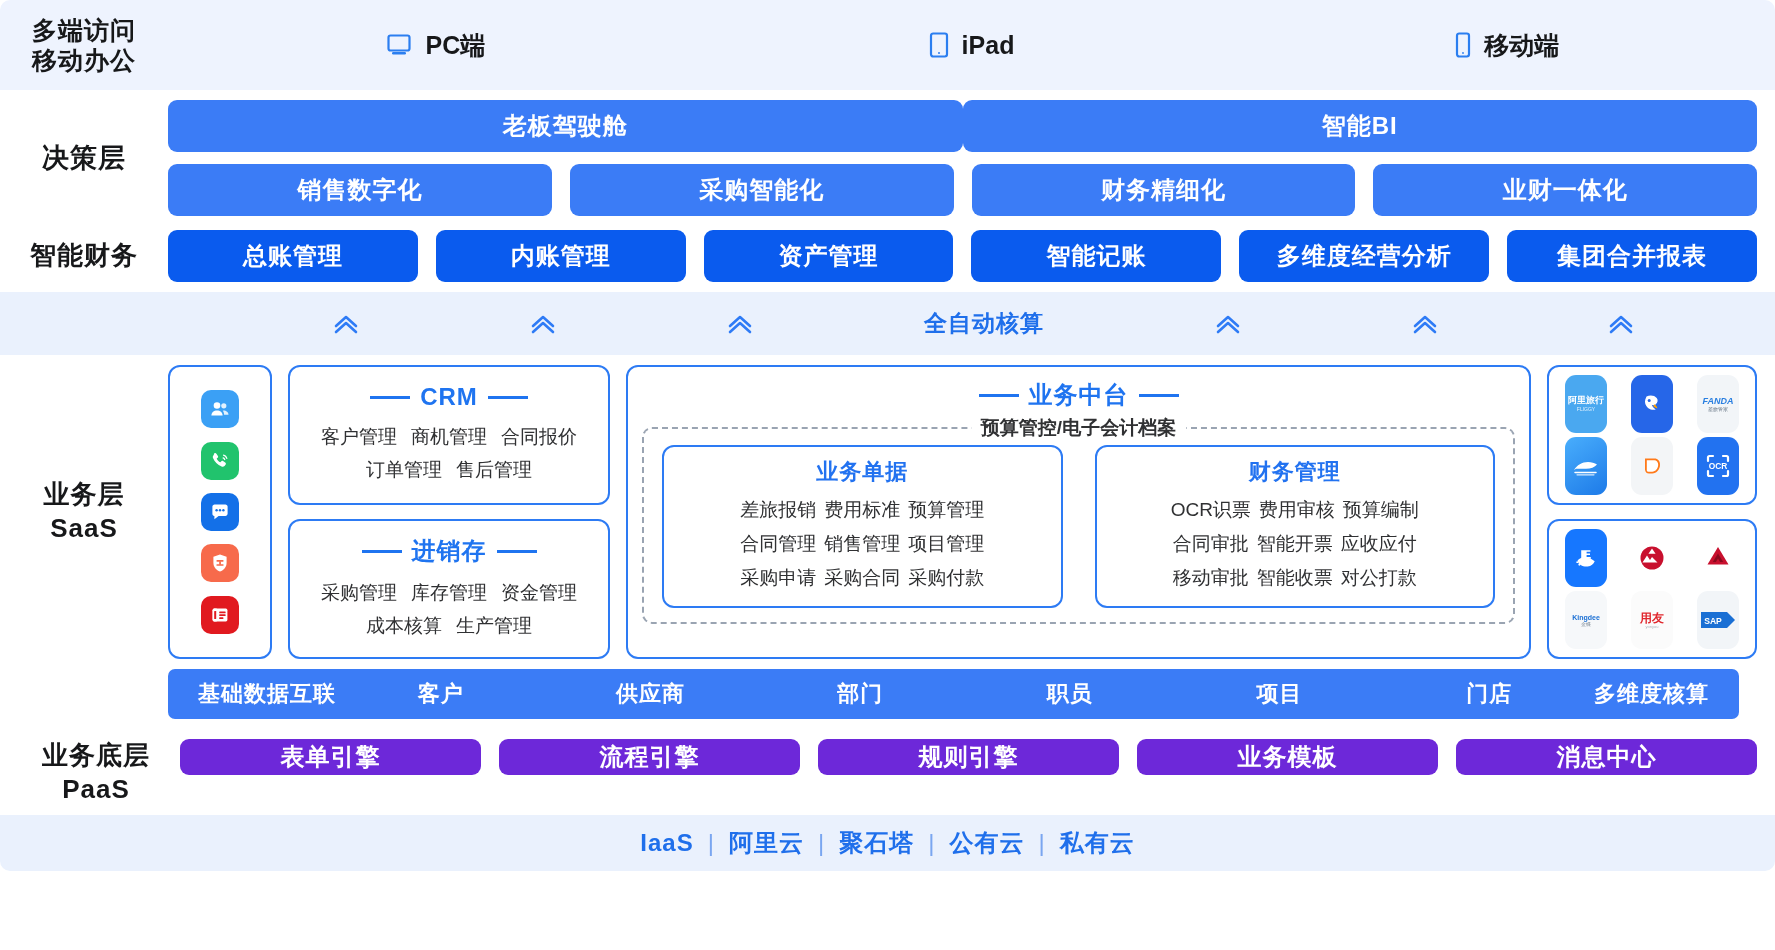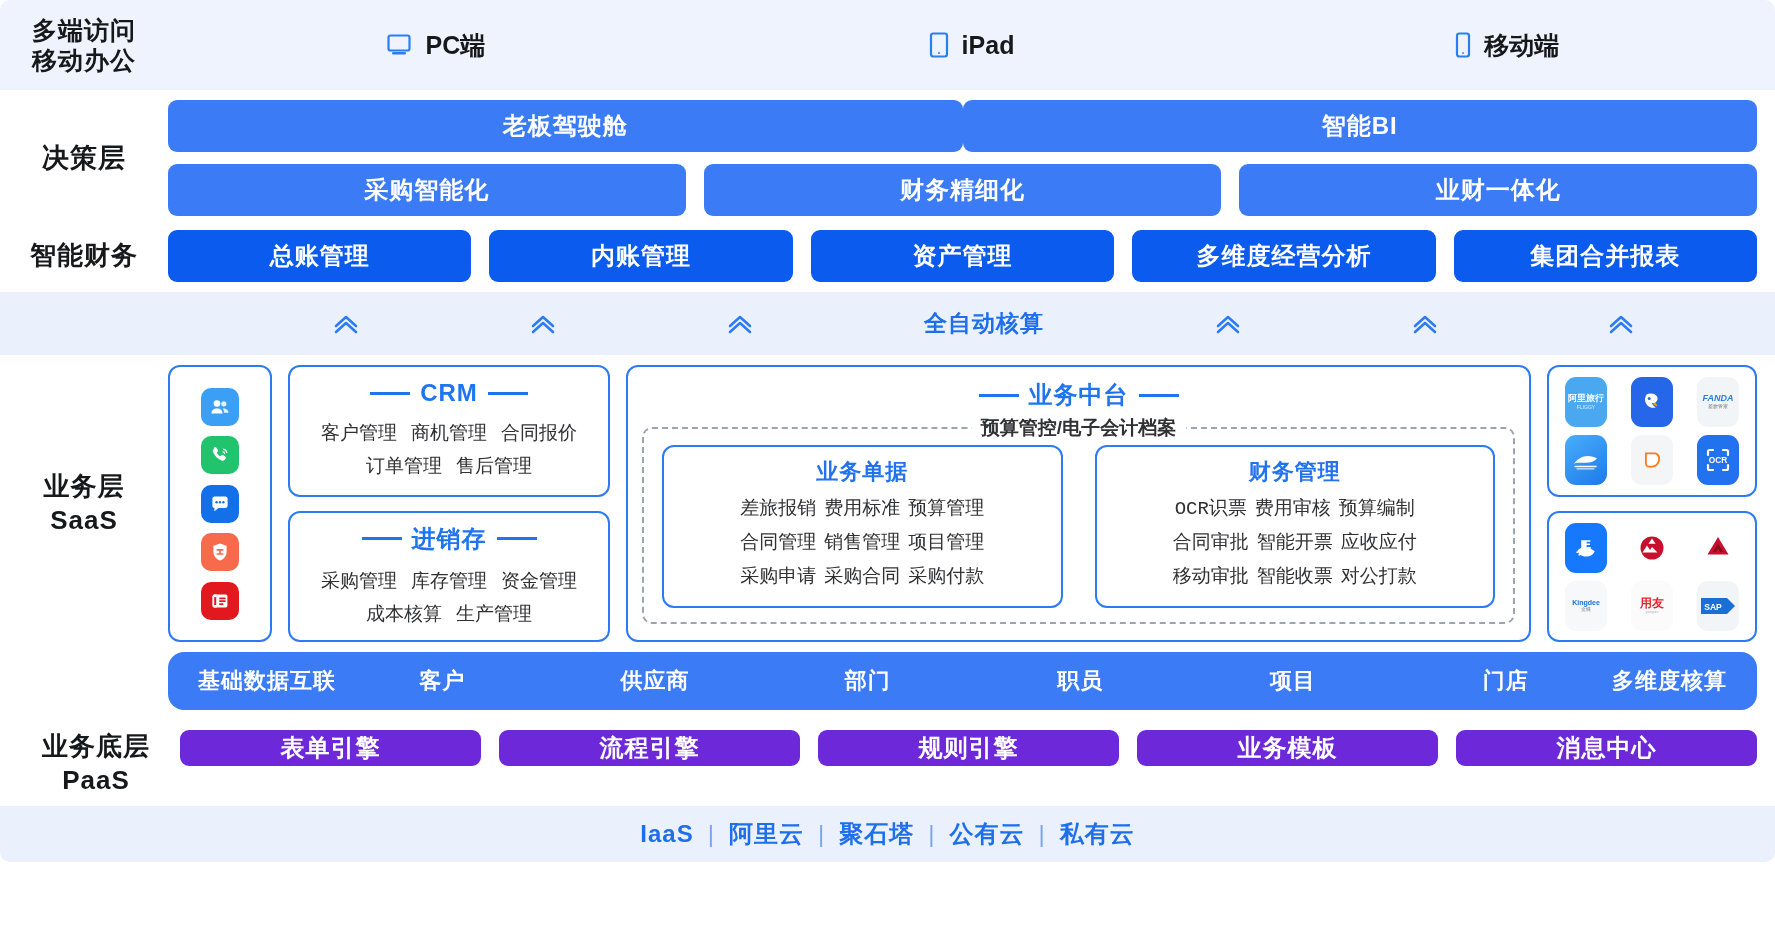--- a/index.html
+++ b/index.html
@@ -245,21 +245,20 @@
   }
   .subcard {
     flex: 1 1 0;
     border: 2px solid #2d7bf4;
     border-radius: 12px;
     padding: 10px 8px 12px 8px;
     display: flex;
     flex-direction: column;
     align-items: center;
     background: #ffffff;
-    font-family: Liberation Mono, monospace;
   }
   .subtitle {
     color: #2272f0;
     font-size: 22px;
     font-weight: bold;
     margin-bottom: 6px;
     letter-spacing: 1px;
   }
   .subline {
     color: #303133;
@@ -283,43 +282,43 @@
     border-radius: 12px;
     flex: 1 1 0;
     display: grid;
     grid-template-columns: repeat(3, 1fr);
     align-items: center;
     justify-items: center;
     padding: 8px 6px;
     gap: 4px;
   }
   .logo {
-    width: 42px; height: 50px;
+    width: 42px; height: 58px;
     border-radius: 11px;
     display: flex;
     align-items: center;
     justify-content: center;
     overflow: hidden;
     font-size: 9px;
     font-weight: bold;
     color: #ffffff;
     text-align: center;
     line-height: 1;
   }
   .logo svg { display: block; }
 
   
   .basebar { background: #ffffff; padding: 6px 0 10px 0; }
   .basebar .spacer { width: 168px; flex: 0 0 168px; }
   .basebar-inner {
     flex: 1 1 auto;
-    margin-right: 18px;
+    margin-right: 36px;
     background: #3b7cf6;
-    border-radius: 16px;
-    height: 58px;
+    border-radius: 7px;
+    height: 50px;
     display: flex;
     align-items: center;
     justify-content: space-between;
     padding: 0 30px;
   }
   .basebar-inner .item {
     color: #ffffff;
     font-size: 22px;
     font-weight: bold;
     letter-spacing: 1px;
@@ -411,33 +410,35 @@
   </div>
 
   <div class="row decision">
     <div class="row-label">决策层</div>
     <div class="dec-grid">
       <div class="dec-top">
         <div class="btn-blue">老板驾驶舱</div>
         <div class="btn-blue">智能BI</div>
       </div>
       <div class="dec-bottom">
+        <div class="btn-blue">销售数字化</div>
         <div class="btn-blue">采购智能化</div>
         <div class="btn-blue">财务精细化</div>
         <div class="btn-blue">业财一体化</div>
       </div>
     </div>
   </div>
 
   <div class="row finance">
     <div class="row-label">智能财务</div>
     <div class="fin-grid">
       <div class="btn-deep">总账管理</div>
       <div class="btn-deep">内账管理</div>
       <div class="btn-deep">资产管理</div>
+      <div class="btn-deep">智能记账</div>
       <div class="btn-deep">多维度经营分析</div>
       <div class="btn-deep">集团合并报表</div>
     </div>
   </div>
 
   <div class="autostrip">
     <div class="spacer"></div>
     <div class="chevrons">
       <span class="chev">
           <svg width="26" height="22" viewBox="0 0 26 22">

